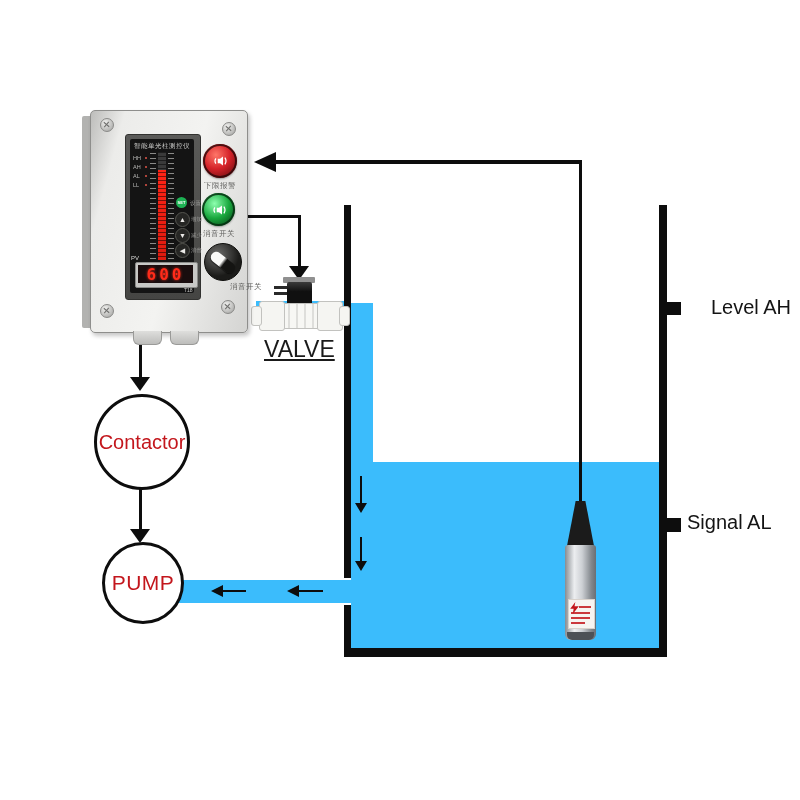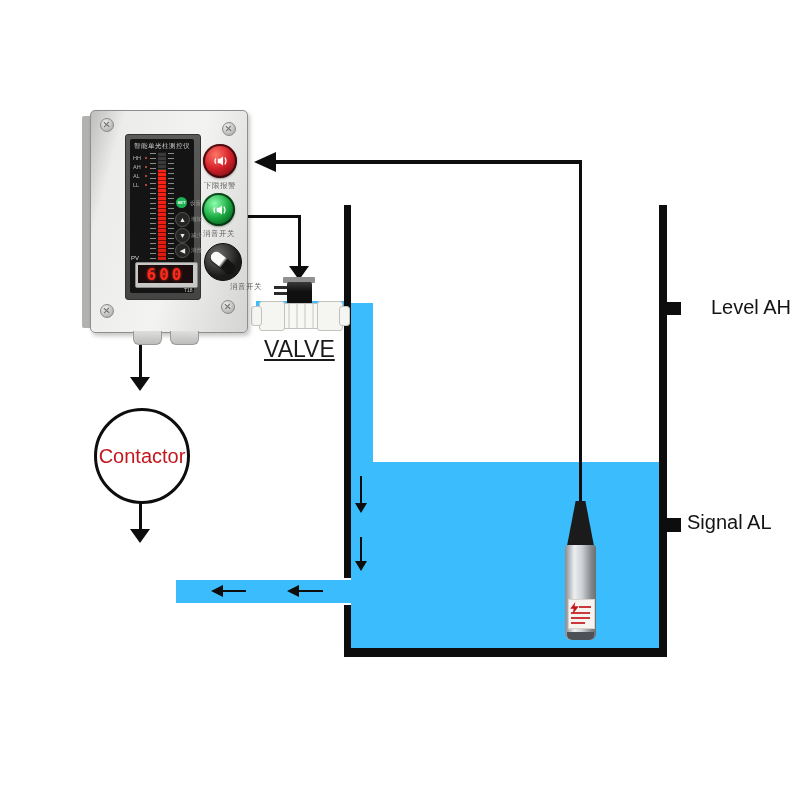--- a/index.html
+++ b/index.html
@@ -84,22 +84,25 @@
 
   <div class="abs hline" style="left:243px;top:215px;width:58px;height:3px;"></div>
   <div class="abs vline" style="left:298px;top:215px;width:3px;height:52px;"></div>
   <div class="abs ah-down" style="left:289px;top:266px;"></div>
 
   <div class="abs vline" style="left:139px;top:330px;width:3px;height:47px;"></div>
   <div class="abs ah-down" style="left:130px;top:377px;"></div>
   <div class="abs vline" style="left:139px;top:487px;width:3px;height:42px;"></div>
   <div class="abs ah-down" style="left:130px;top:529px;"></div>
 
-  <div class="abs circle-node" style="left:94px;top:408px;width:90px;height:90px;font-size:20px;">
+  <div class="abs circle-node" style="left:94px;top:394px;width:90px;height:90px;font-size:20px;">
     <span>Contactor</span>
+  </div>
+  <div class="abs circle-node" style="left:102px;top:542px;width:76px;height:76px;font-size:21px;letter-spacing:.5px;">
+    <span>PUMP</span>
   </div>
 
   <div class="abs hline" style="left:223px;top:590px;width:23px;height:2px;"></div>
   <div class="abs ah-left-sm" style="left:211px;top:585px;"></div>
   <div class="abs hline" style="left:299px;top:590px;width:24px;height:2px;"></div>
   <div class="abs ah-left-sm" style="left:287px;top:585px;"></div>
 
   <div class="abs vline" style="left:360px;top:476px;width:2px;height:27px;"></div>
   <div class="abs ah-down-sm" style="left:355px;top:503px;"></div>
   <div class="abs vline" style="left:360px;top:537px;width:2px;height:24px;"></div>

